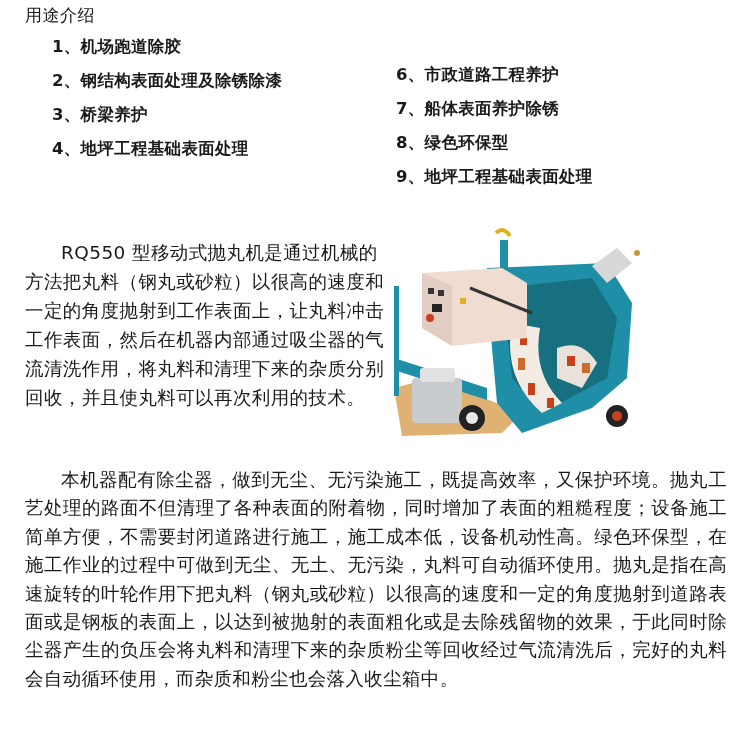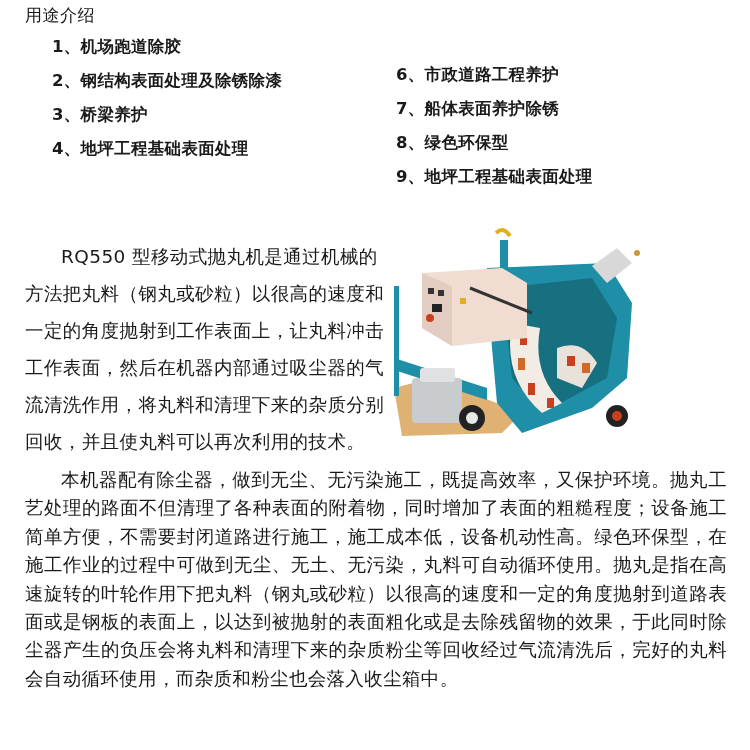--- a/index.html
+++ b/index.html
@@ -11,21 +11,21 @@
       position: absolute; left: 25px; top: 4px;
       font-size: 17px; font-weight: normal; letter-spacing: 0.5px;
     }
     .uses { position: absolute; top: 34px; font-size: 16.5px; font-weight: bold; }
     .uses.col1 { left: 52px; }
     .uses.col2 { left: 396px; margin-top: 28px; }
     .uses .item { height: 34px; line-height: 26px; white-space: nowrap; letter-spacing: 0.3px; }
     .uses .num { display: inline-block; }
     .intro {
       position: absolute; left: 25px; top: 238px; width: 365px;
-      font-size: 18.5px; line-height: 37px; letter-spacing: 0.4px;
+      font-size: 18.5px; line-height: 29px; letter-spacing: 0.4px;
     }
     .intro p { margin: 0; text-indent: 36px; }
     .machine {
       position: absolute; left: 392px; top: 228px; width: 250px; height: 212px;
     }
     .body-text {
       position: absolute; left: 25px; top: 466px; width: 702px;
       font-size: 18.5px; line-height: 28.4px; letter-spacing: 0.35px;
       text-align: justify;
     }

